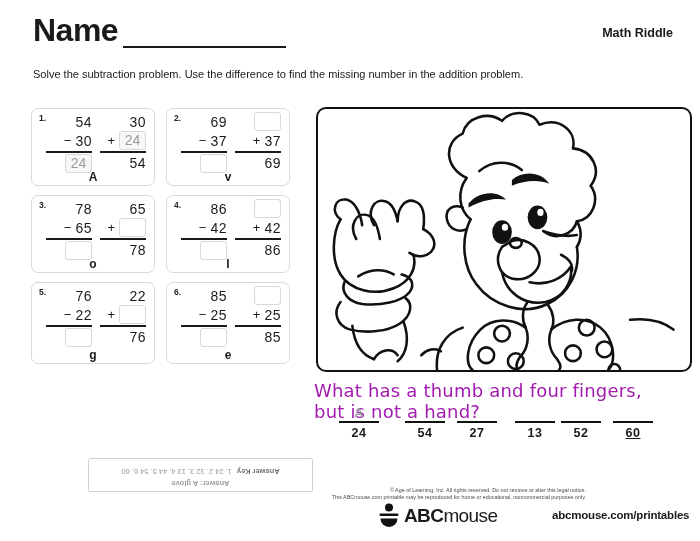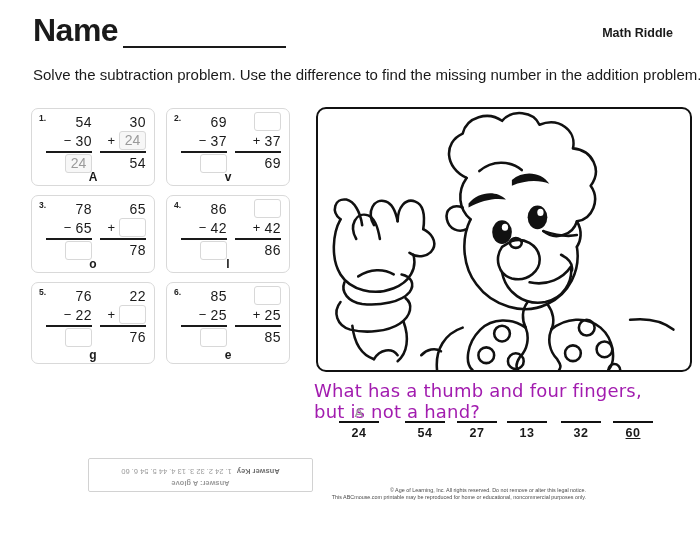--- a/index.html
+++ b/index.html
@@ -26,21 +26,21 @@
   .riddle-title{
     position:absolute;right:27px;top:26px;
     font-size:12.5px;font-weight:700;text-align:left;
   }
   .riddle-sub{
     position:absolute;right:27px;top:43px;
     font-size:9.5px;text-align:right;color:#222;
   }
 
   
-  .instr{position:absolute;left:33px;top:68px;width:560px;font-size:15px;line-height:13.5px;color:#1a1a1a;}
+  .instr{position:absolute;left:33px;top:68px;width:560px;font-size:11px;line-height:13.5px;color:#1a1a1a;}
   .instr div{white-space:nowrap;}
 
   
   .problems{position:absolute;left:31px;top:108px;width:280px;}
   .prow{display:flex;gap:11px;margin-bottom:9px;}
   .pbox{
     position:relative;
     width:124px;height:78px;
     border:1px solid #d9d9d9;border-radius:7px;
     background:#fff;
@@ -443,29 +443,29 @@
     <div class="aslot" style="left:66px;">
       <div class="above"></div>
       <div class="rule"></div>
       <div class="num">54</div>
     </div>
     <div class="aslot" style="left:118px;">
       <div class="above"></div>
       <div class="rule"></div>
       <div class="num">27</div>
     </div>
-    <div class="aslot" style="left:168px;">
+    <div class="aslot" style="left:176px;">
       <div class="above"></div>
       <div class="rule"></div>
       <div class="num">13</div>
     </div>
     <div class="aslot" style="left:222px;">
       <div class="above"></div>
       <div class="rule"></div>
-      <div class="num">32</div>
+      <div class="num">52</div>
     </div>
     <div class="aslot" style="left:274px;text-decoration:underline;">
       <div class="above"></div>
       <div class="rule"></div>
       <div class="num">60</div>
     </div>
   </div>
 
   <div class="akey">
     <div class="ak-top">Answer: A glove</div>
@@ -473,15 +473,26 @@
       <span class="ak-label">Answer Key</span>
       <span>1. 24  2. 32  3. 13  4. 44  5. 54  6. 60</span>
     </div>
   </div>
 
   <div class="legal">
     <div>© Age of Learning, Inc. All rights reserved. Do not remove or alter this legal notice.</div>
     <div>This ABCmouse.com printable may be reproduced for home or educational, noncommercial purposes only.</div>
   </div>
 
-
+  <div class="brand">
+    <svg class="logo" viewBox="0 0 22 26">
+      <circle cx="11" cy="4.5" r="4" fill="#111"></circle>
+      <rect x="1.5" y="10.5" width="19" height="2.6" rx="1.3" fill="#111"></rect>
+      <path d="M2.5 15.5 H19.5 A8.5 8.5 0 0 1 2.5 15.5 Z" fill="#111"></path>
+    </svg>
+    <div class="wordmark">
+      <span>ABC</span><span class="light">mouse</span>
+    </div>
+  </div>
+
+  <div class="site">abcmouse.com/printables</div>
 
 </div>
 
 </body></html>

